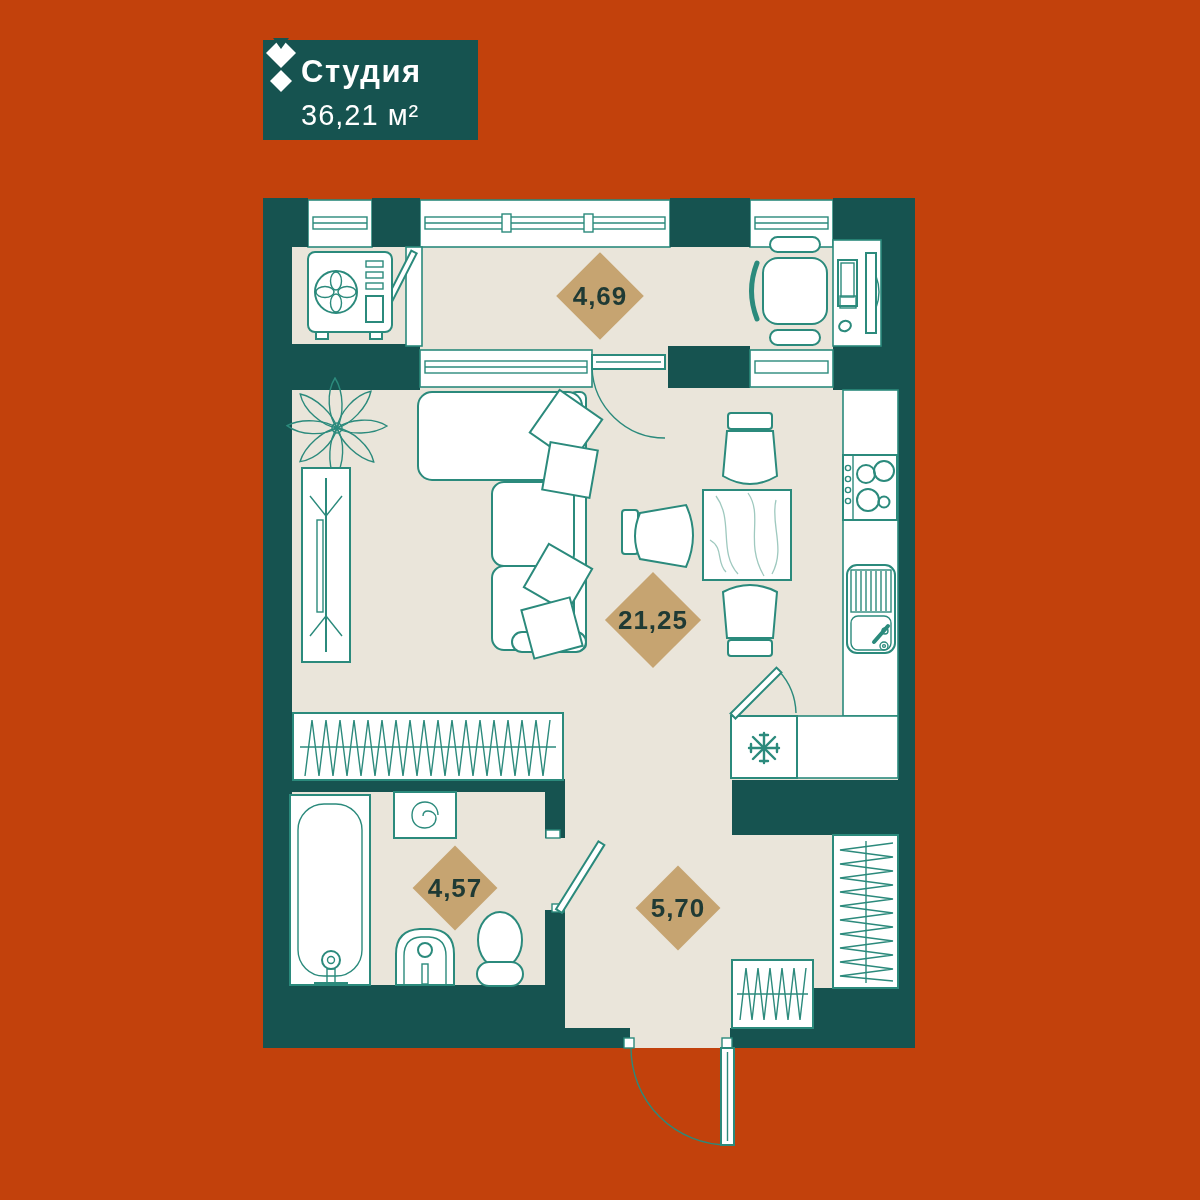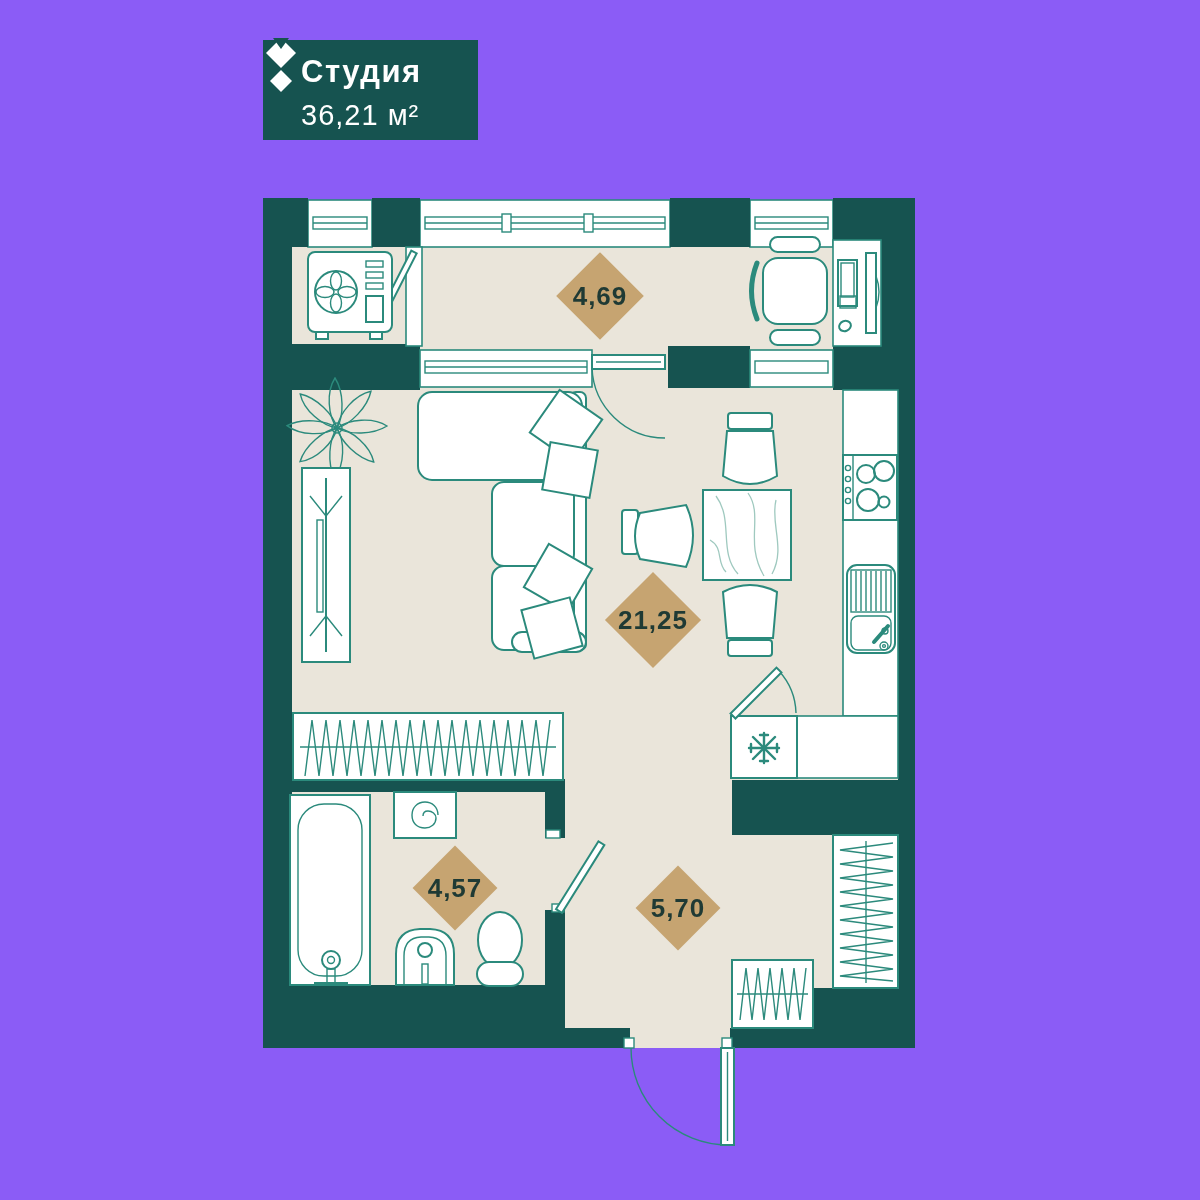--- a/index.html
+++ b/index.html
@@ -1,17 +1,17 @@
 <!DOCTYPE html>
 <html><head>
 <meta charset="utf-8">
 <style>
   html,body{margin:0;padding:0;background:#ffffff;width:1200px;height:1200px;
     font-family:"Liberation Sans",sans-serif;}
-  .stage{position:relative;width:1200px;height:1200px;background:#8b5cf6;overflow:hidden;}
+  .stage{position:relative;width:1200px;height:1200px;background:#c2410c;overflow:hidden;}
   svg{display:block}
   .wall{fill:#165350;stroke:none}
   .floor{fill:#eae5da}
   .win{fill:#ffffff;stroke:#2b8a7c;stroke-width:1.6}
   .glz{fill:#ffffff;stroke:#2b8a7c;stroke-width:1.4}
   .fx{fill:#ffffff;stroke:#2b8a7c;stroke-width:2}
   .fx-thin{fill:none;stroke:#2b8a7c;stroke-width:1.4}
   .fx-med{fill:none;stroke:#2b8a7c;stroke-width:2}
   .grain{fill:none;stroke:#9fc9bf;stroke-width:1.3}
   .badge{fill:#c6a471}

